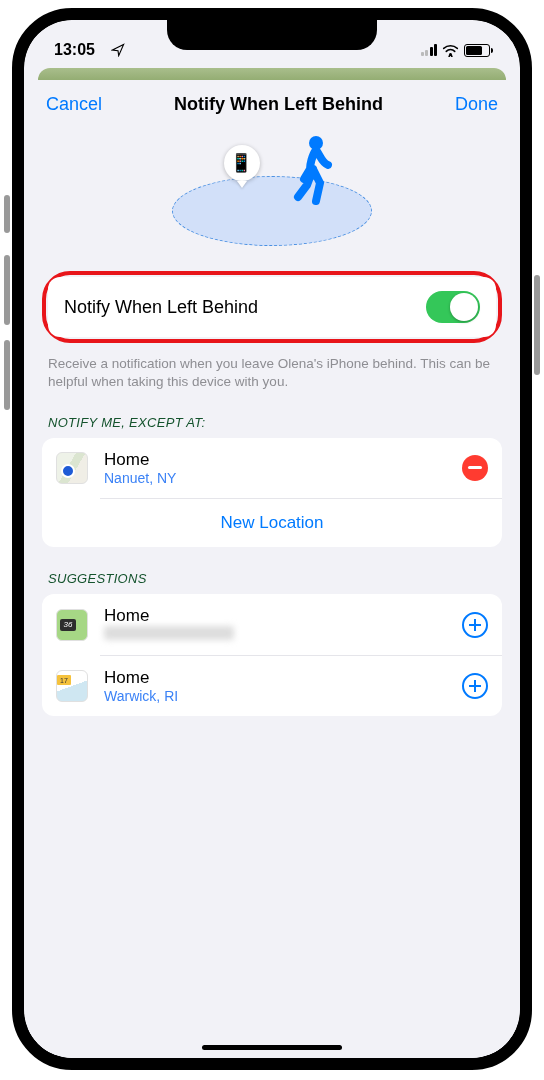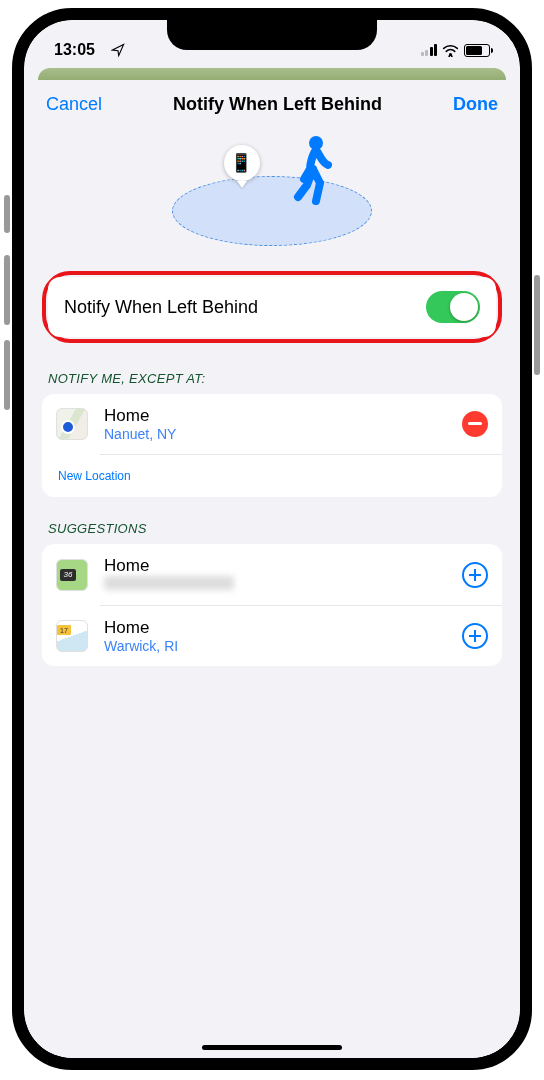--- a/index.html
+++ b/index.html
@@ -57,21 +57,21 @@
   .signal-icon i { width: 3px; background:#000; border-radius:1px; }
   .signal-icon i.dim { background:#bbb; }
   .wifi-icon { font-size: 15px; }
   .battery { width: 26px; height: 13px; border: 1.5px solid #000; border-radius: 3px; position: relative; }
   .battery::after { content:''; position:absolute; right:-4px; top:3px; width:2px; height:5px; background:#000; border-radius:0 2px 2px 0; }
   .battery-fill { position:absolute; left:1px; top:1px; bottom:1px; width: 65%; background:#000; border-radius:1.5px; }
   .sheet-peek { height: 12px; margin: 0 14px; background: linear-gradient(#a9be8c,#94ad73); border-radius: 12px 12px 0 0; }
   .sheet { background:#f2f2f7; margin: 0 4px; border-radius: 14px 14px 0 0; height: calc(100% - 60px); padding-bottom: 12px;}
   .nav-bar { display:flex; justify-content: space-between; align-items:center; padding: 14px 18px 8px; }
   .nav-cancel, .nav-done { color:#007aff; font-size:18px; }
-  .nav-done { font-weight:700; }
+  .nav-done { font-weight:400; }
   .nav-title { font-size:18px; font-weight:600; color:#000; }
   .hero { position:relative; height: 140px; display:flex; justify-content:center; align-items:center; }
   .zone-ellipse { width:200px; height:70px; background:rgba(115,170,255,0.25); border:1px dashed #4a90e2; border-radius:50%; position:relative; top:18px; }
   .pin { position:absolute; left:calc(50% - 48px); top:22px; display:flex; flex-direction:column; align-items:center; }
   .pin-bubble { width:36px; height:36px; background:#fff; border-radius:50%; box-shadow:0 1px 4px rgba(0,0,0,0.25); display:flex; align-items:center; justify-content:center; font-size:18px; }
   .pin-tail { width:0; height:0; border-left:5px solid transparent; border-right:5px solid transparent; border-top:7px solid #fff; filter: drop-shadow(0 1px 1px rgba(0,0,0,0.2)); }
   .walker { position:absolute; left:calc(50% + 18px); top:12px; }
   .section { padding: 0 14px; }
   .card { background:#fff; border-radius:12px; overflow:hidden; }
   .toggle-row { display:flex; align-items:center; justify-content:space-between; padding: 14px 16px; }
@@ -92,21 +92,21 @@
   .thumb-road { position:absolute; left:0; top:4px; width:14px; height:10px; background:#f5c23d; border-radius:1px; font-size:7px; color:#333; display:flex; align-items:center; justify-content:center; }
   .row-text { flex:1; min-width:0; }
   .row-title { font-size:17px; color:#000; }
   .row-sub { font-size:14px; color:#3b82f6; }
   .row-sub-blur { filter: blur(3px); background:#ddd; color:transparent; border-radius:3px; width:130px; height:14px; display:inline-block; }
   .remove-btn { width:26px; height:26px; background:#ff3b30; border-radius:50%; position:relative; flex-shrink:0; }
   .remove-btn::after { content:''; position:absolute; left:6px; right:6px; top:11px; height:3px; background:#fff; border-radius:2px; }
   .add-btn { width:26px; height:26px; border:2px solid #007aff; border-radius:50%; position:relative; flex-shrink:0; }
   .add-btn::before { content:''; position:absolute; left:5px; right:5px; top:10px; height:2px; background:#007aff; }
   .add-btn::after { content:''; position:absolute; top:5px; bottom:5px; left:10px; width:2px; background:#007aff; }
-  .new-loc { color:#007aff; font-size:12px; padding:14px 16px; }
+  .new-loc { color:#007aff; font-size:17px; padding:14px 16px;text-align:center; }
   .home-indicator { position:absolute; bottom:8px; left:50%; transform:translateX(-50%); width:140px; height:5px; background:#000; border-radius:3px; }
   .loc-arrow { transform: rotate(0deg); }
 </style>
 </head>
 <body>
 
 <div class="side-btn btn-left1"></div>
 <div class="side-btn btn-left2"></div>
 <div class="side-btn btn-left3"></div>
 <div class="side-btn btn-right"></div>
@@ -164,20 +164,21 @@
         <div class="highlight-ring">
           <div class="card">
             <div class="toggle-row">
               <span class="toggle-label">Notify When Left Behind</span>
               <div class="toggle">
                 <div class="toggle-knob"></div>
               </div>
             </div>
           </div>
         </div>
+        <div class="desc">Receive a notification when you leave Olena's iPhone behind. This can be helpful when taking this device with you.</div>
 
         <div class="group-header">NOTIFY ME, EXCEPT AT:</div>
         <div class="card">
           <div class="list-row">
             <div class="thumb thumb-map">
               <div class="thumb-dot"></div>
             </div>
             <div class="row-text">
               <div class="row-title">Home</div>
               <div class="row-sub">Nanuet, NY</div>

